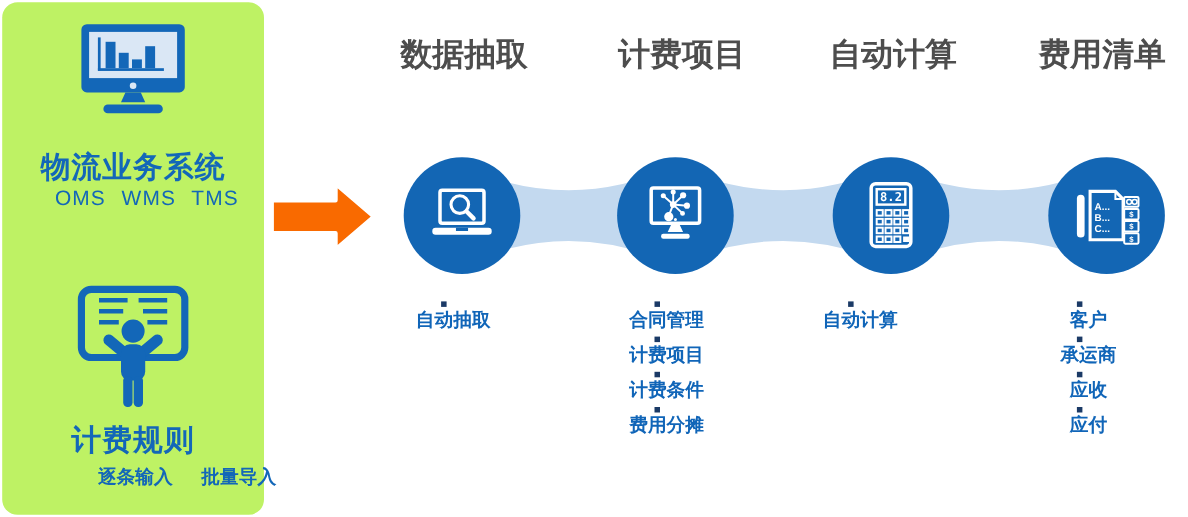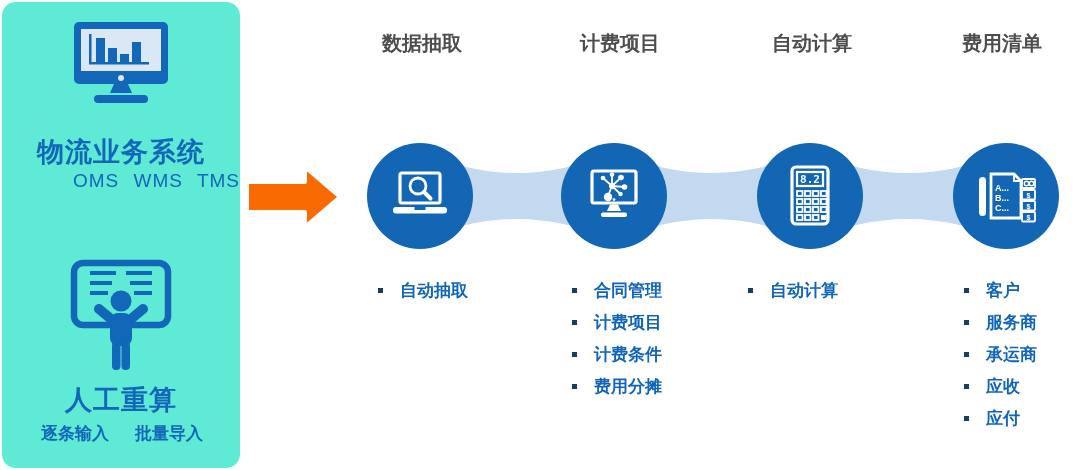--- a/index.html
+++ b/index.html
@@ -3,50 +3,50 @@
 <meta charset="utf-8">
 <style>
   html,body{margin:0;padding:0;background:#ffffff;}
   .canvas{
     position:relative;width:1080px;height:470px;overflow:hidden;
     font-family:"Liberation Sans", sans-serif;background:#ffffff;
   }
   
   .panel{
     position:absolute;left:2px;top:2px;width:238px;height:466px;
-    background:#5eead4;border-radius:14px;
+    background:#bef264;border-radius:14px;
   }
   .panel .icon-wrap{position:absolute;left:0;width:238px;display:flex;justify-content:center;}
   .panel-title{
     position:absolute;left:0;width:238px;text-align:center;
     color:#1367b8;font-size:27px;font-weight:700;letter-spacing:1px;
   }
   .panel-sub{
-    position:absolute;left:0;width:238px;text-align:right;
-    color:#1367b8;font-size:19px;font-weight:500;letter-spacing:1px;word-spacing:8px;
+    position:absolute;left:0;width:238px;text-align:left;
+    color:#1367b8;font-size:19px;font-weight:500;letter-spacing:1px;word-spacing:8px;padding-left:48px;
   }
   .entry-modes{
     position:absolute;left:0;top:420px;width:240px;
     display:flex;justify-content:center;gap:26px;
-    color:#1367b8;font-size:17px;font-weight:600;
+    color:#1367b8;font-size:17px;font-weight:600;padding-left:48px;
   }
   
   .flow-arrow{position:absolute;left:243px;top:159px;}
   
   .connector-svg{position:absolute;left:0;top:0;width:1080px;height:470px;}
   .step-title{
     position:absolute;top:30px;transform:translateX(-50%);
-    color:#4d4d4d;font-size:20px;font-weight:700;white-space:nowrap;
+    color:#4d4d4d;font-size:29px;font-weight:700;white-space:nowrap;
   }
   .step-circle{
     position:absolute;top:143px;width:106px;height:106px;border-radius:50%;
     background:#1366b4;display:flex;align-items:center;justify-content:center;
   }
   .step-list{position:absolute;top:274px;list-style:none;margin:0;padding:0;}
-  .step-list li{display:flex;align-items:center;height:32px;white-space:nowrap;}
+  .step-list li{display:flex;align-items:center;height:32px;white-space:nowrap;flex-direction:column;}
   .bullet{width:5px;height:5px;background:#1b3a66;margin-right:17px;flex:0 0 auto;}
   .item-label{color:#1065b8;font-size:17px;font-weight:700;}
   .calc-display{font-family:"DejaVu Sans Mono", monospace;font-weight:bold;}
 </style>
 </head>
 <body>
 
 <div class="canvas">
 
   <div class="panel">
@@ -85,21 +85,21 @@
         <g stroke="#1367b8" stroke-width="10" stroke-linecap="round">
           <line x1="43" y1="61" x2="31" y2="51"></line>
           <line x1="63" y1="61" x2="75" y2="51"></line>
         </g>
         <rect x="42" y="55" width="22" height="33" rx="8" fill="#1367b8"></rect>
         <rect x="44" y="84" width="8.5" height="28" rx="4" fill="#1367b8"></rect>
         <rect x="53.5" y="84" width="8.5" height="28" rx="4" fill="#1367b8"></rect>
       </svg>
     </div>
 
-    <div class="panel-title" style="top:380px;">人工重算</div>
+    <div class="panel-title" style="top:380px;">计费规则</div>
     <div class="entry-modes">
       <span>逐条输入</span>
       <span>批量导入</span>
     </div>
   </div>
 
   <div class="flow-arrow">
     <svg width="102" height="76" viewBox="0 0 102 76">
       <polygon points="4,23 62,23 62,8 97,38 62,68 62,53 4,53" fill="#f96a00" stroke="#ffffff" stroke-width="4" stroke-linejoin="round"></polygon>
     </svg>
@@ -226,24 +226,20 @@
       </g>
     </svg>
   </div>
   <ul class="step-list" style="left:964px;">
     <li>
         <span class="bullet"></span>
         <span class="item-label">客户</span>
       </li>
     <li>
         <span class="bullet"></span>
-        <span class="item-label">服务商</span>
-      </li>
-    <li>
-        <span class="bullet"></span>
         <span class="item-label">承运商</span>
       </li>
     <li>
         <span class="bullet"></span>
         <span class="item-label">应收</span>
       </li>
     <li>
         <span class="bullet"></span>
         <span class="item-label">应付</span>
       </li>

